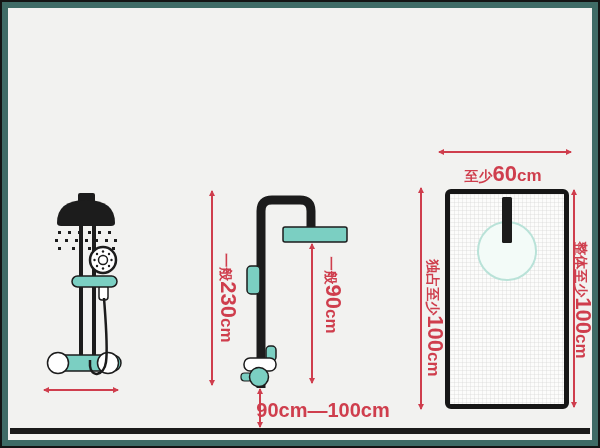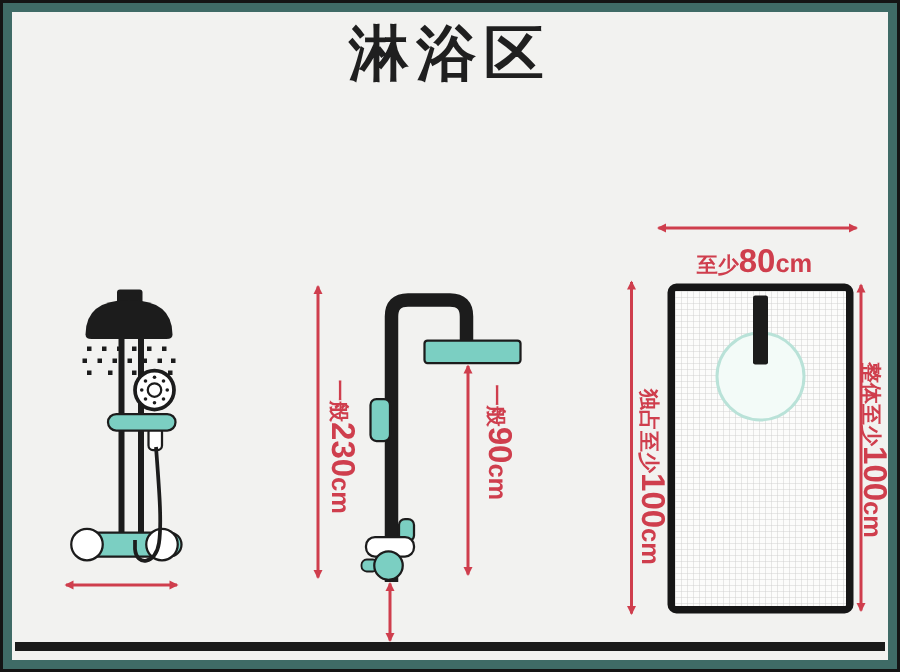--- a/index.html
+++ b/index.html
@@ -44,21 +44,20 @@
   .shower-rect{
     position:absolute;left:443px;top:187px;width:124px;height:220px;box-sizing:border-box;
     border:5px solid #161616;border-radius:6px;background:#fcfcfb;overflow:hidden;
   }
 </style>
 </head>
 <body>
 
 <div class="frame">
 
-  <h1 class="title">淋浴区</h1>
 
   <div class="floor"></div>
 
   <svg class="fig" style="left:42px;top:188px;width:115px;height:215px" viewBox="0 0 115 215">
     <rect x="34" y="3" width="17" height="12" rx="2" fill="#1c1c1c"></rect>
     <path d="M13,33 Q13,10 42,10 Q71,10 71,33 Q71,36 67,36 L17,36 Q13,36 13,33 Z" fill="#1c1c1c"></path>
     <g fill="#1c1c1c">
       <rect x="14" y="41" width="3" height="3"></rect>
         <rect x="24" y="41" width="3" height="3"></rect>
       <rect x="34" y="41" width="3" height="3"></rect>
@@ -118,41 +117,44 @@
   <div class="vline" style="left:257px;top:387px;height:38px"></div>
 
   <div class="dim-label rot90" style="left:226px;top:296px">
     <span class="prefix">一般</span><span class="value">230</span><span class="unit">cm</span>
   </div>
 
   <div class="dim-label rot90" style="left:331px;top:293px">
     <span class="prefix">一般</span><span class="value">90</span><span class="unit">cm</span>
   </div>
 
+  <div class="dim-label plain ctr" style="left:321px;top:408px">
+    <span>90cm—100cm</span>
+  </div>
 
   <div class="shower-rect">
     <svg width="114" height="210" viewBox="0 0 114 210">
       <defs>
         <pattern id="g" width="4" height="4" patternUnits="userSpaceOnUse">
           <path d="M4 0 H0 V4" fill="none" stroke="#d2d2d2" stroke-width="0.7"></path>
         </pattern>
       </defs>
       <rect width="114" height="210" fill="#fcfcfb"></rect>
       <rect width="114" height="210" fill="url(#g)"></rect>
       <circle cx="57" cy="57" r="29" fill="#f3fbf8" stroke="#b9e2d8" stroke-width="2"></circle>
       <rect x="52" y="3" width="10" height="46" rx="1.5" fill="#1c1c1c"></rect>
     </svg>
   </div>
 
   <div class="hline" style="left:437px;top:149px;width:132px"></div>
   <div class="vline" style="left:418px;top:186px;height:221px"></div>
   <div class="vline" style="left:571px;top:188px;height:217px"></div>
 
   <div class="dim-label ctr" style="left:501px;top:172px">
-    <span class="prefix">至少</span><span class="value">80</span><span class="unit">cm</span>
+    <span class="prefix">至少</span><span class="value">60</span><span class="unit">cm</span>
   </div>
 
   <div class="dim-label rot90" style="left:433px;top:316px">
     <span class="prefix">独占至少</span><span class="value">100</span><span class="unit">cm</span>
   </div>
 
   <div class="dim-label rot90" style="left:581px;top:298px">
     <span class="prefix">整体至少</span><span class="value">100</span><span class="unit">cm</span>
   </div>
 

